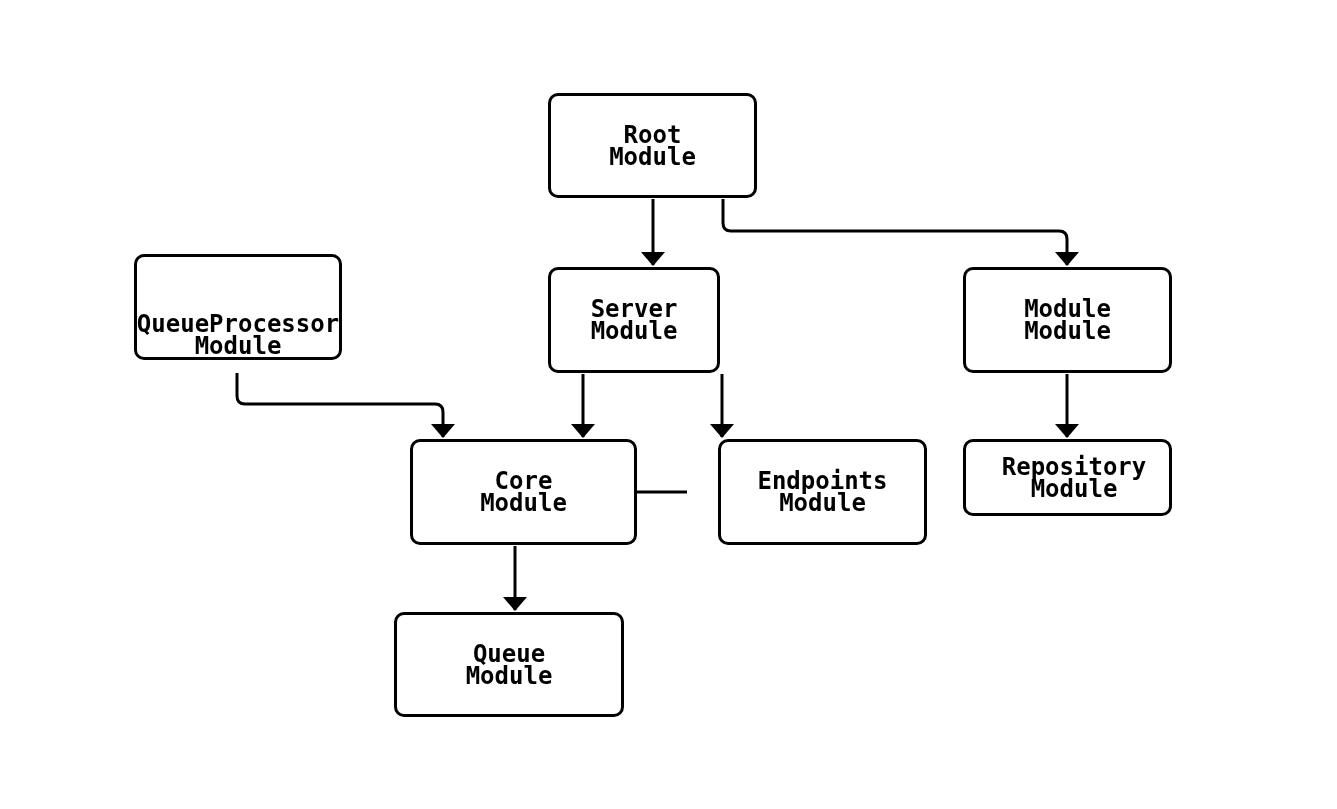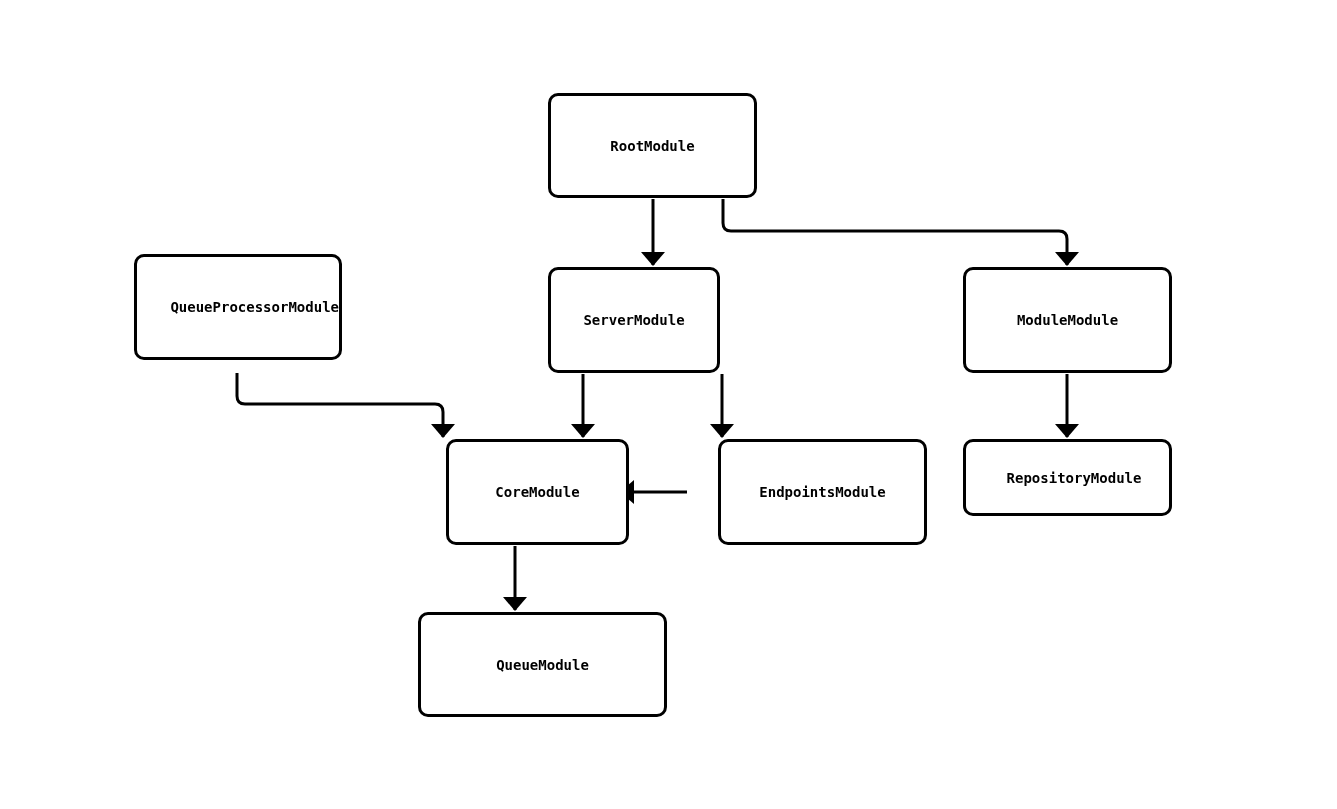--- a/index.html
+++ b/index.html
@@ -34,26 +34,27 @@
     fill: #000000;
     stroke: none;
   }
   .node {
     position: absolute;
     box-sizing: border-box;
     background: #ffffff;
     border: 3px solid #000000;
     border-radius: 10px;
     display: flex;
+    flex-direction: column;
     align-items: center;
     justify-content: center;
     text-align: center;
     color: #000000;
     font-weight: bold;
-    font-size: 14px;
+    font-size: 24px;
     line-height: 22px;
     letter-spacing: 0;
   }
 </style>
 </head>
 <body>
 
 <div class="canvas">
   <svg class="edges" xmlns="http://www.w3.org/2000/svg">
     <defs>
@@ -82,30 +83,30 @@
         <span>Module</span>
       </div>
       <div class="node" style="left: 548px; top: 267px; width: 172px; height: 106px;">
         <span>Server</span>
         <span>Module</span>
       </div>
       <div class="node" style="left: 963px; top: 267px; width: 209px; height: 106px;">
         <span>Module</span>
         <span>Module</span>
       </div>
-      <div class="node" style="left: 410px; top: 439px; width: 183px; height: 106px; margin-left: 36px;">
+      <div class="node" style="left: 410px; top: 439px; width: 227px; height: 106px;">
         <span>Core</span>
         <span>Module</span>
       </div>
       <div class="node" style="left: 687px; top: 439px; width: 209px; height: 106px; margin-left: 31px;">
         <span>Endpoints</span>
         <span>Module</span>
       </div>
       <div class="node" style="left: 963px; top: 439px; width: 209px; height: 77px; padding-left: 13px;">
         <span>Repository</span>
         <span>Module</span>
       </div>
-      <div class="node" style="left: 418px; top: 612px; width: 249px; height: 105px;">
+      <div class="node" style="left: 394px; top: 612px; width: 230px; height: 105px;">
         <span>Queue</span>
         <span>Module</span>
       </div>
     </div>
 </div>
 
 </body></html>

